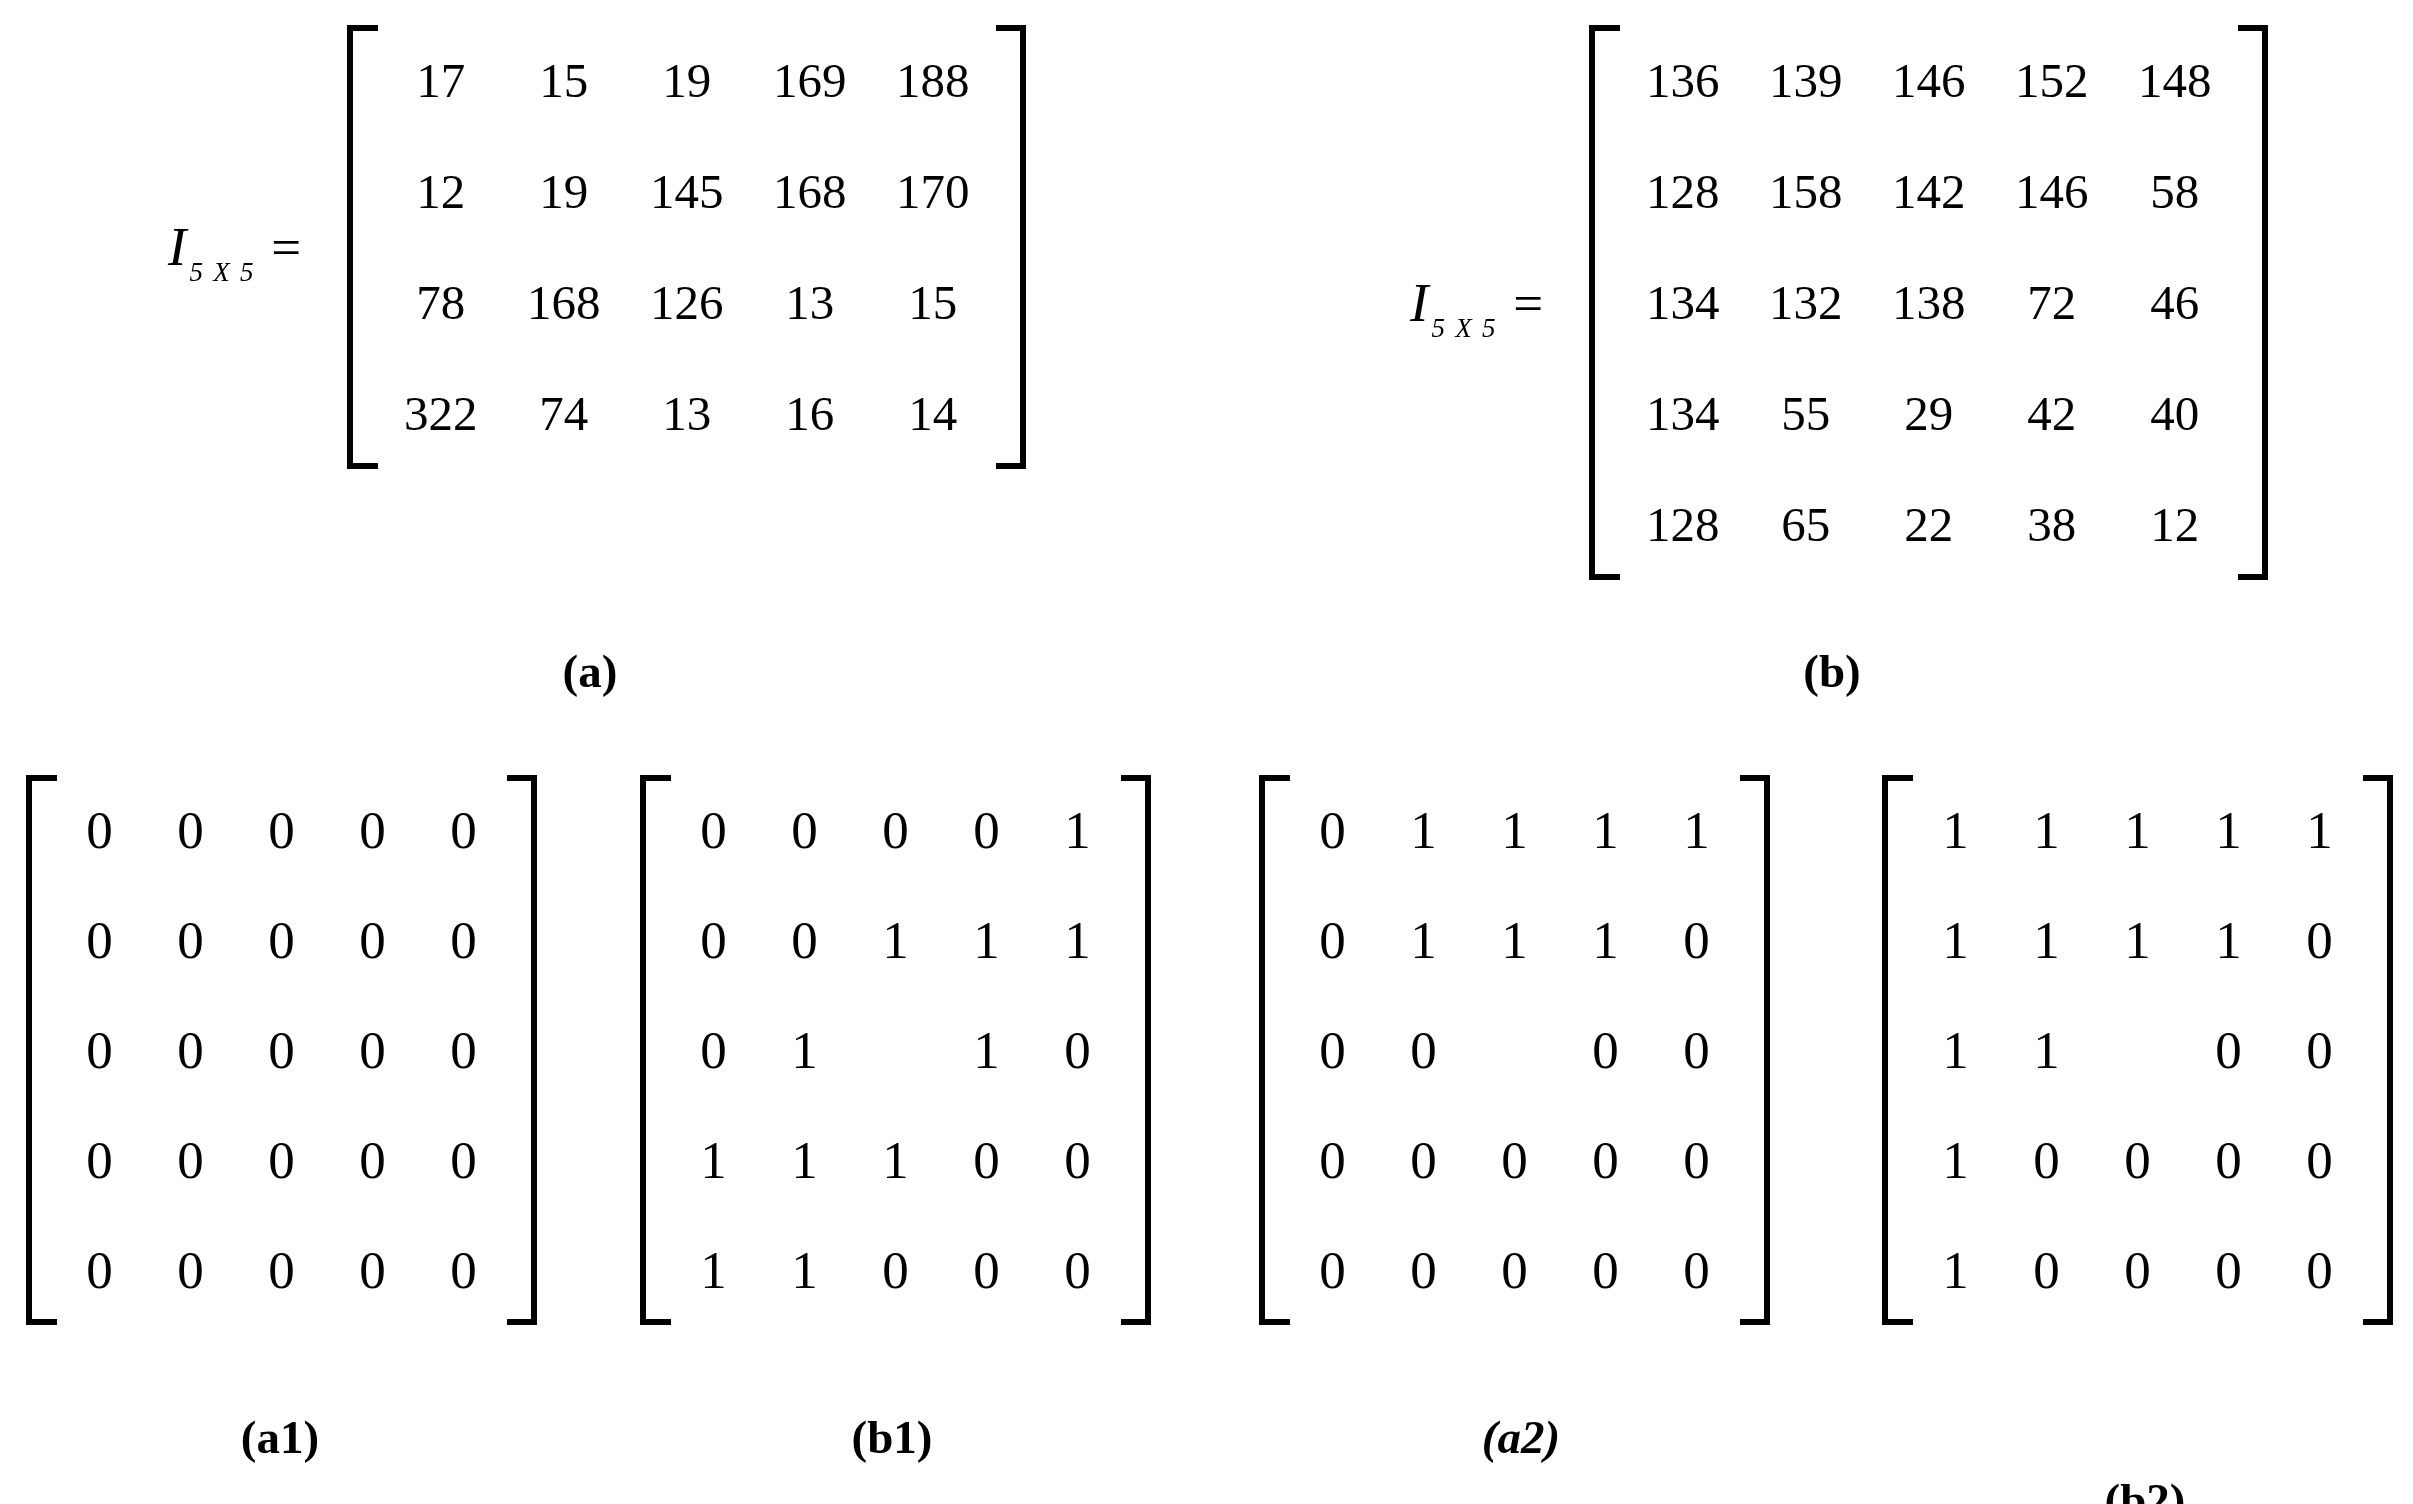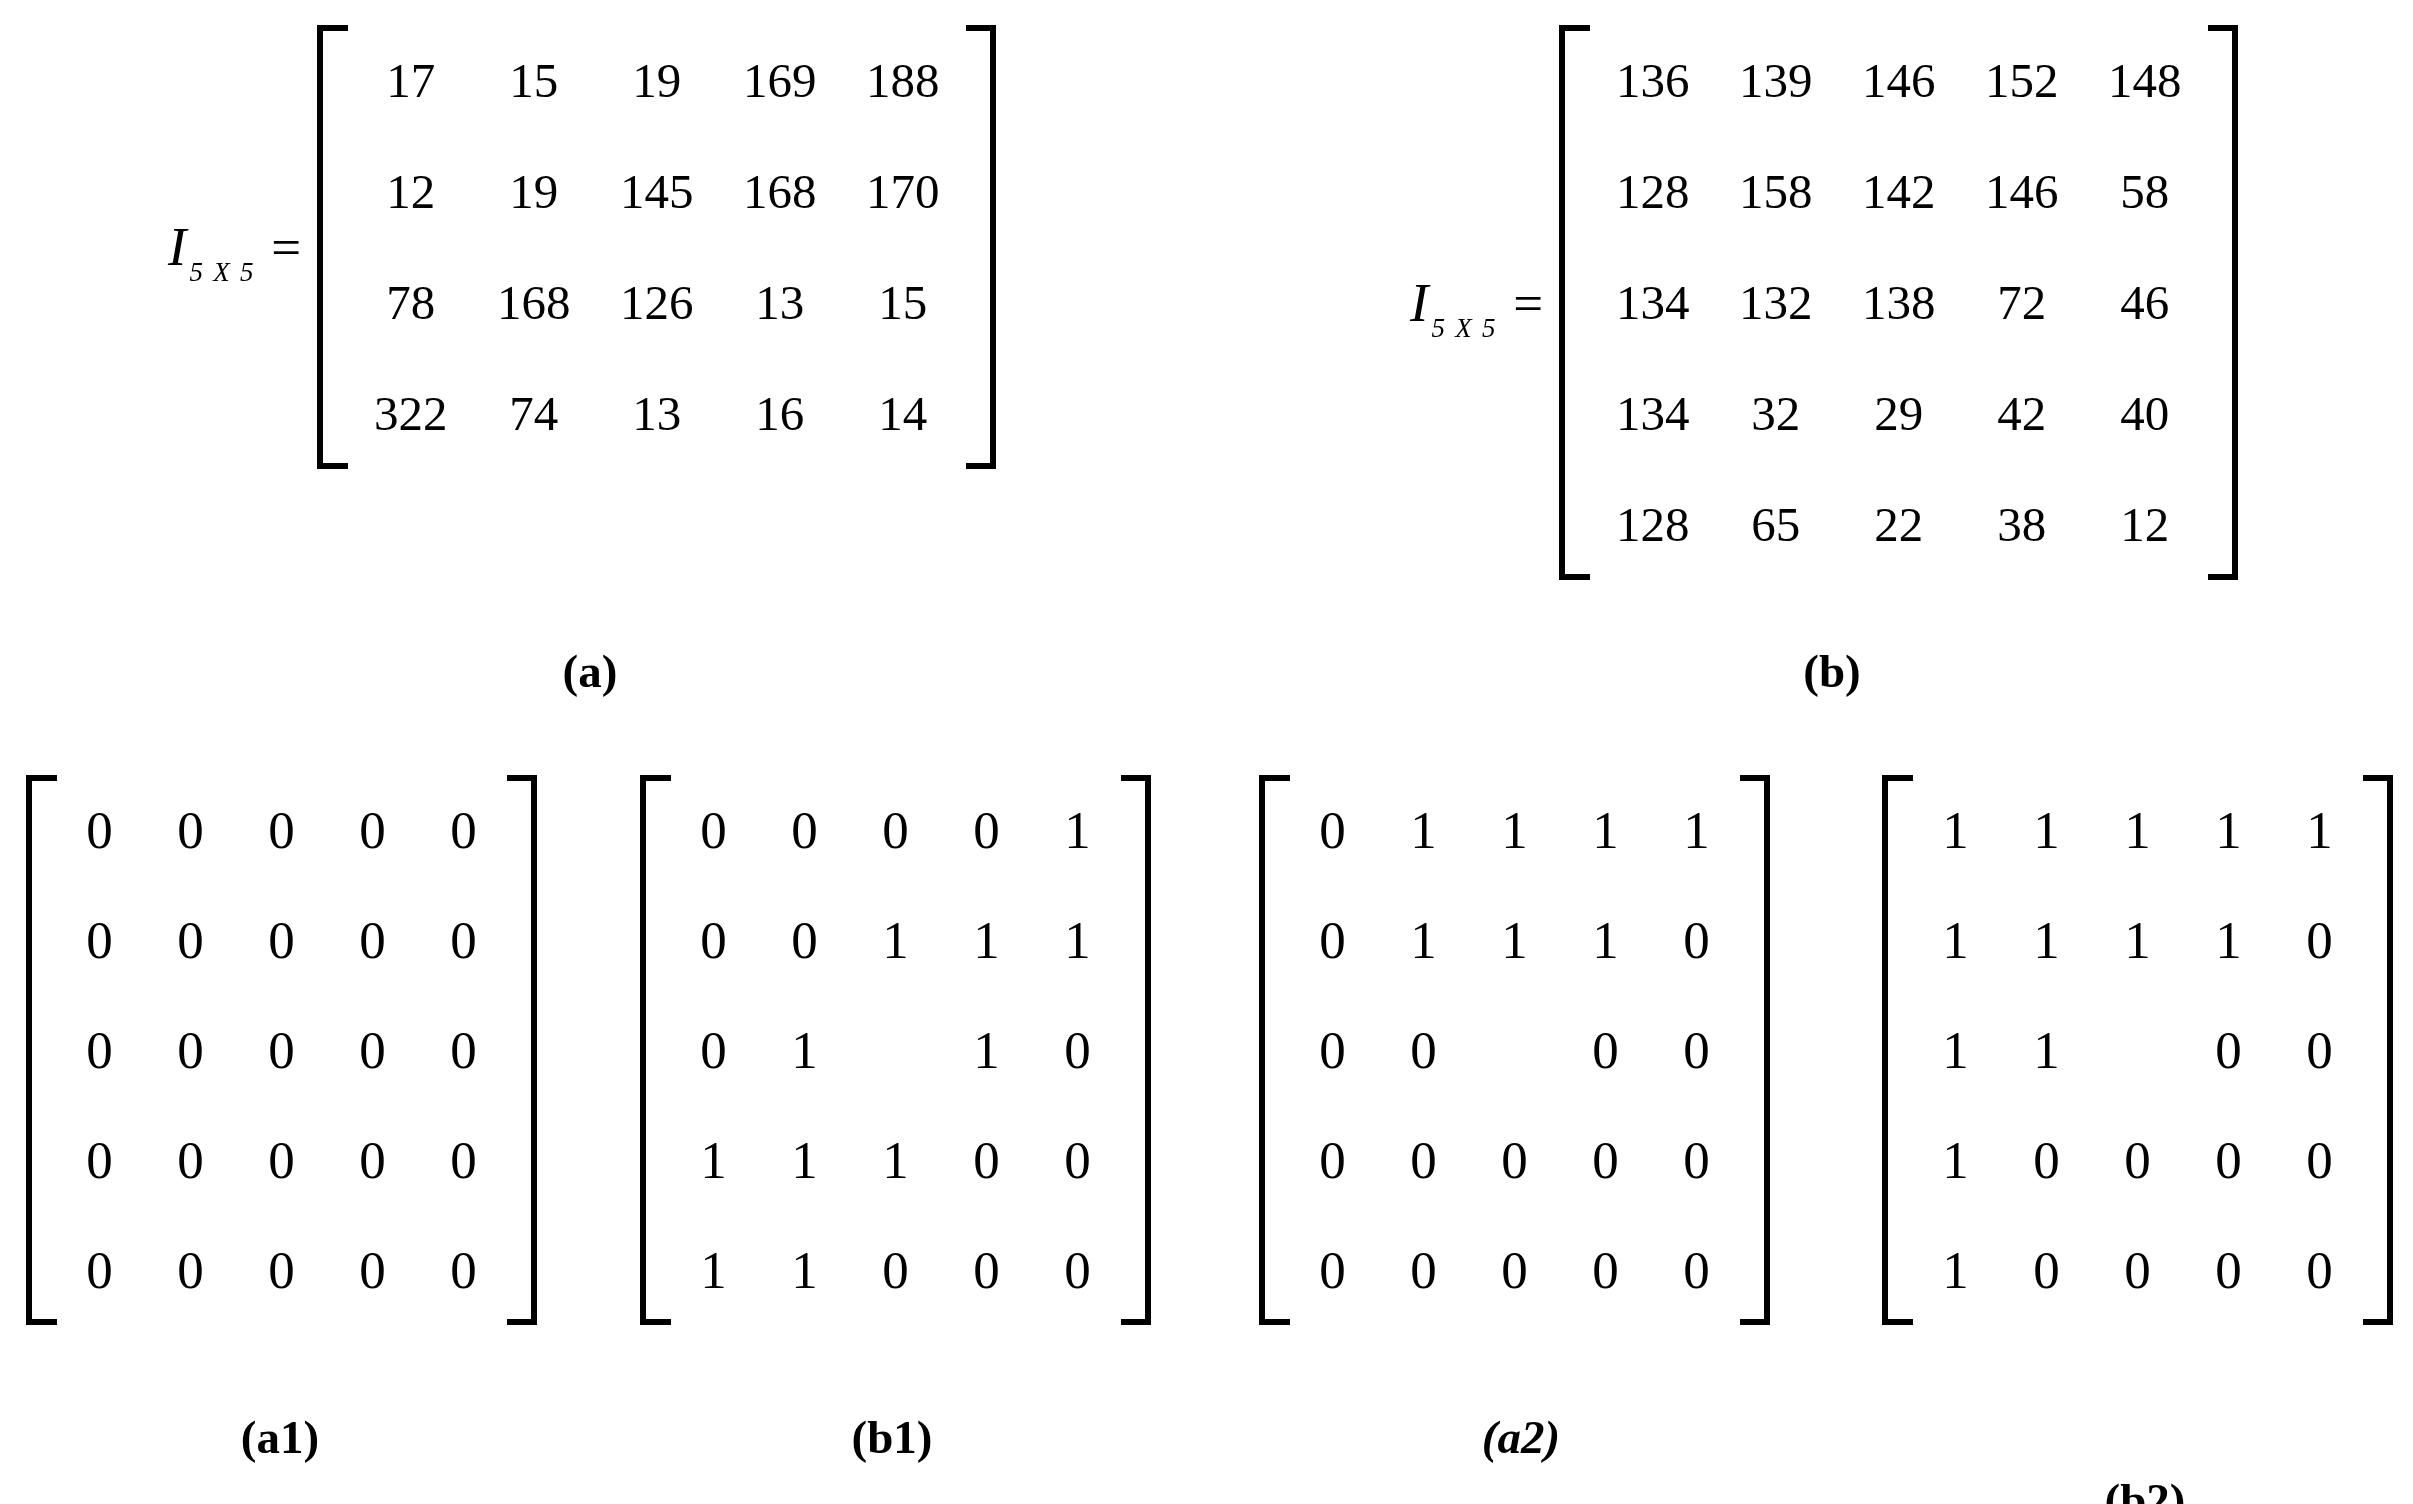--- a/index.html
+++ b/index.html
@@ -88,21 +88,21 @@
     padding: 0;
   }
 
   
   .mat-gray td {
     font-size: 49px;
     width: 123px;
     height: 111px;
     line-height: 111px;
   }
-  .mat-gray .bracketed { padding: 0 32px; }
+  .mat-gray .bracketed { padding: 0 32px; margin-left: 30px; }
 
   
   .mat-bin td {
     font-size: 53px;
     width: 91px;
     height: 110px;
     line-height: 110px;
   }
 
   
@@ -188,21 +188,21 @@
             </tr>
           <tr>
               <td>134</td>
               <td>132</td>
               <td>138</td>
               <td>72</td>
               <td>46</td>
             </tr>
           <tr>
               <td>134</td>
-              <td>32</td>
+              <td>55</td>
               <td>29</td>
               <td>42</td>
               <td>40</td>
             </tr>
           <tr>
               <td>128</td>
               <td>65</td>
               <td>22</td>
               <td>38</td>
               <td>12</td>

